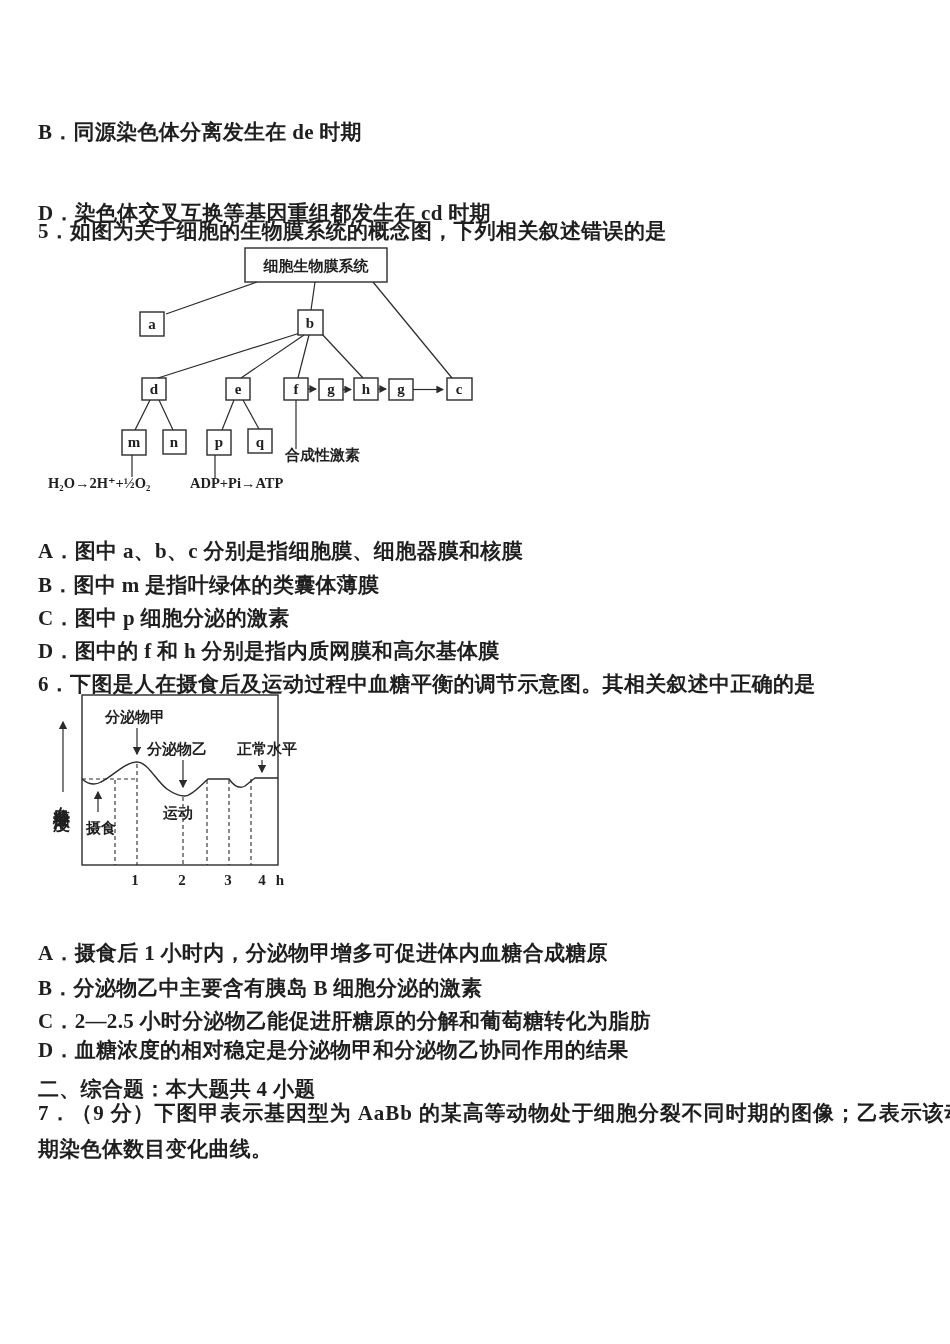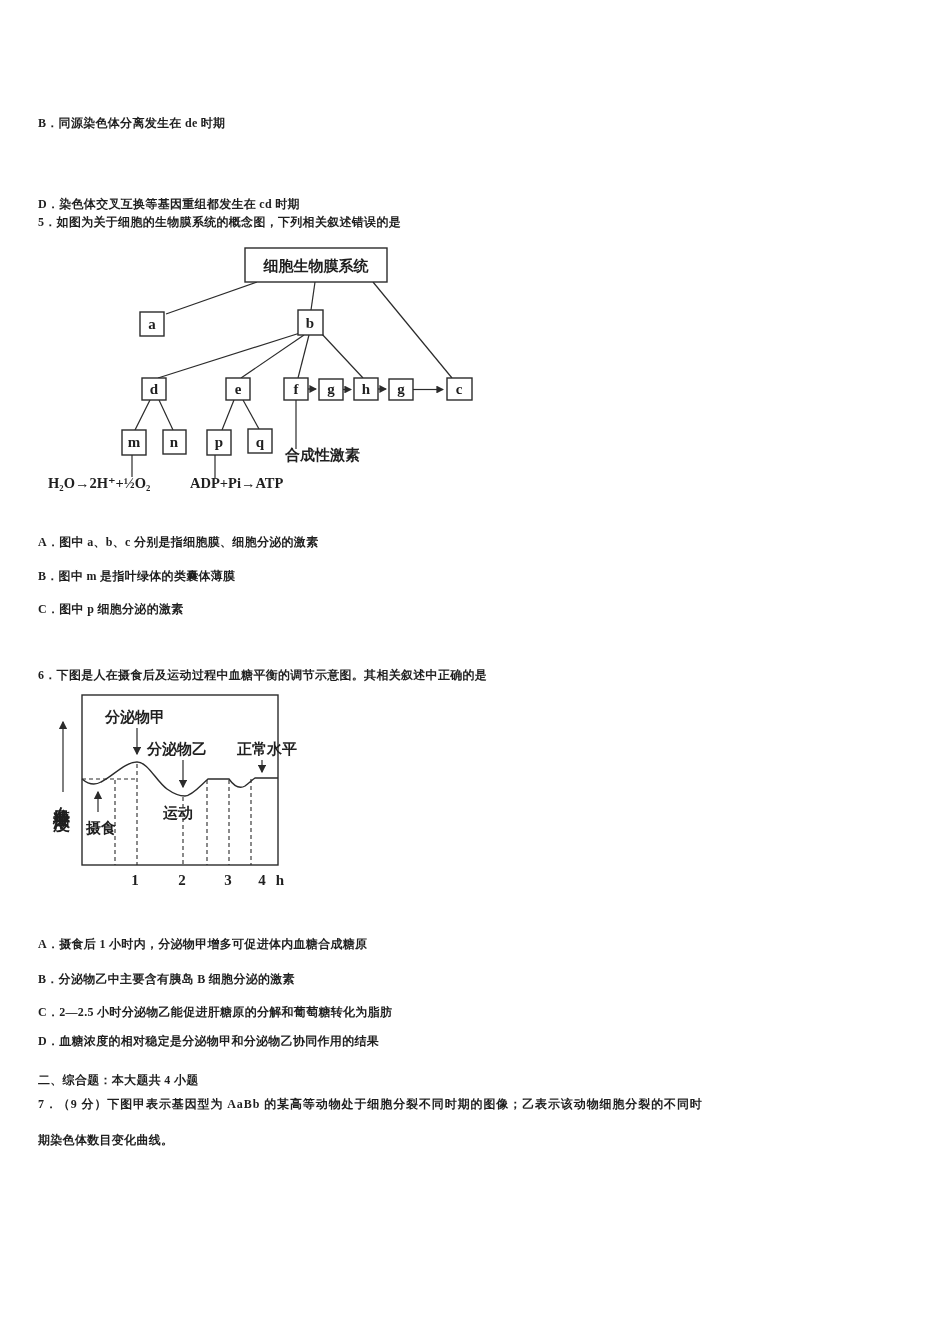--- a/index.html
+++ b/index.html
@@ -1,18 +1,18 @@
 <!DOCTYPE html>
 <html><head>
 <meta charset="utf-8">
 <style>
   html,body{margin:0;padding:0;background:#ffffff;}
   .page{position:relative;width:950px;height:1344px;background:#ffffff;
         font-family:"Liberation Serif","DejaVu Serif",serif;color:#1f1f1f;overflow:hidden;}
-  .ln{position:absolute;left:38px;white-space:nowrap;font-size:12px;font-weight:700;
+  .ln{position:absolute;left:38px;white-space:nowrap;font-size:21px;font-weight:700;
       letter-spacing:0.3px;line-height:22px;}
   .stem{font-weight:700;text-align:center;}
   .wide{letter-spacing:0.9px;}
   .fig{position:absolute;}
   .ylab{position:absolute;left:10px;top:104px;writing-mode:vertical-rl;text-orientation:upright;
         font-size:17px;font-weight:700;letter-spacing:3px;color:#1f1f1f;}
   svg text{fill:#1f1f1f;font-family:"Liberation Serif","DejaVu Serif",serif;}
   .bx{fill:#ffffff;stroke:#2b2b2b;stroke-width:1.4;}
   .cn{stroke:#2b2b2b;stroke-width:1.2;fill:none;}
   .dash{stroke:#2b2b2b;stroke-width:1.1;fill:none;stroke-dasharray:4 3;}
@@ -90,23 +90,24 @@
     <text class="nodeLetter" x="94" y="201" text-anchor="middle">m</text>
     <text class="nodeLetter" x="134" y="201" text-anchor="middle">n</text>
     <text class="nodeLetter" x="179" y="201" text-anchor="middle">p</text>
     <text class="nodeLetter" x="220" y="201" text-anchor="middle">q</text>
 
     <text class="lbl" x="245" y="214">合成性激素</text>
     <text x="8" y="242" font-size="14.5" font-weight="bold">H₂O→2H⁺+½O₂</text>
     <text x="150" y="242" font-size="14.5" font-weight="bold">ADP+Pi→ATP</text>
   </svg>
 
-  <p class="ln" style="top:519px">A．图中 a、b、c 分别是指细胞膜、细胞分泌的激素</p>
+  <p class="ln" style="top:519px">A．图中 a、b、c 分别是指细胞膜、细胞器膜和核膜</p>
   <p class="ln" style="top:553px">B．图中 m 是指叶绿体的类囊体薄膜</p>
   <p class="ln" style="top:586px">C．图中 p 细胞分泌的激素</p>
+  <p class="ln" style="top:619px">D．图中的 f 和 h 分别是指内质网膜和高尔基体膜</p>
 
   <p class="ln stem" style="top:652px">6．下图是人在摄食后及运动过程中血糖平衡的调节示意图。其相关叙述中正确的是</p>
 
   <div class="fig" style="left:40px;top:688px;width:280px;height:215px">
     <div class="ylab">血糖浓度</div>
     <svg width="280" height="215" viewBox="0 0 280 215">
       <defs>
         <marker id="ar2" viewBox="0 0 10 10" refX="8.5" refY="5" markerWidth="7" markerHeight="7" orient="auto">
           <path d="M0,0 L10,5 L0,10 z" fill="#2b2b2b"></path>
         </marker>

